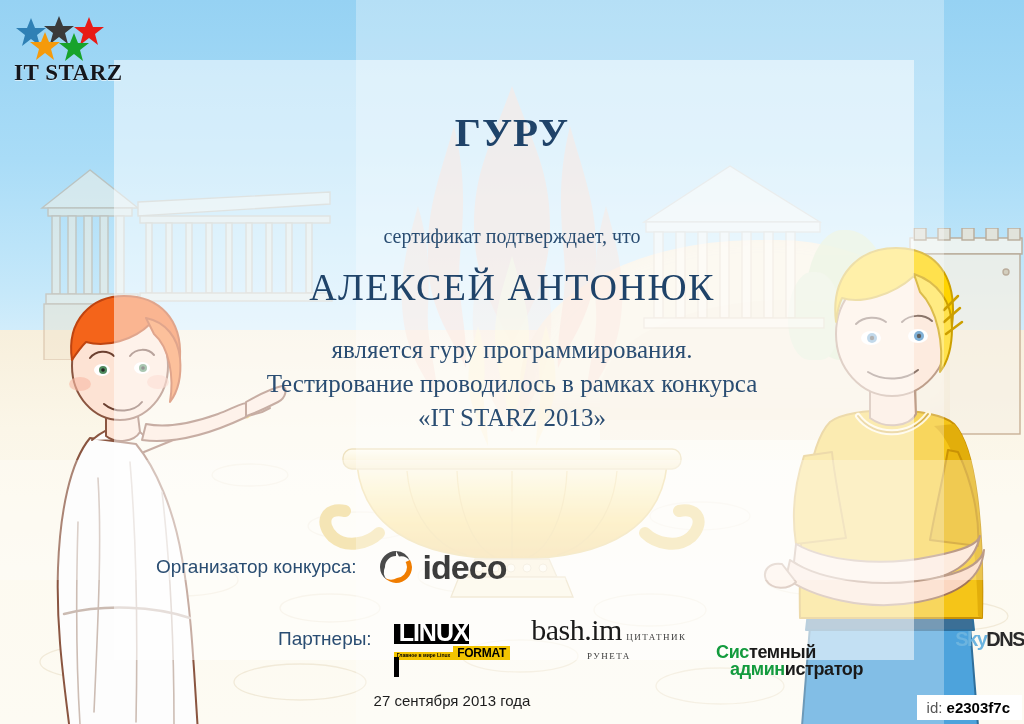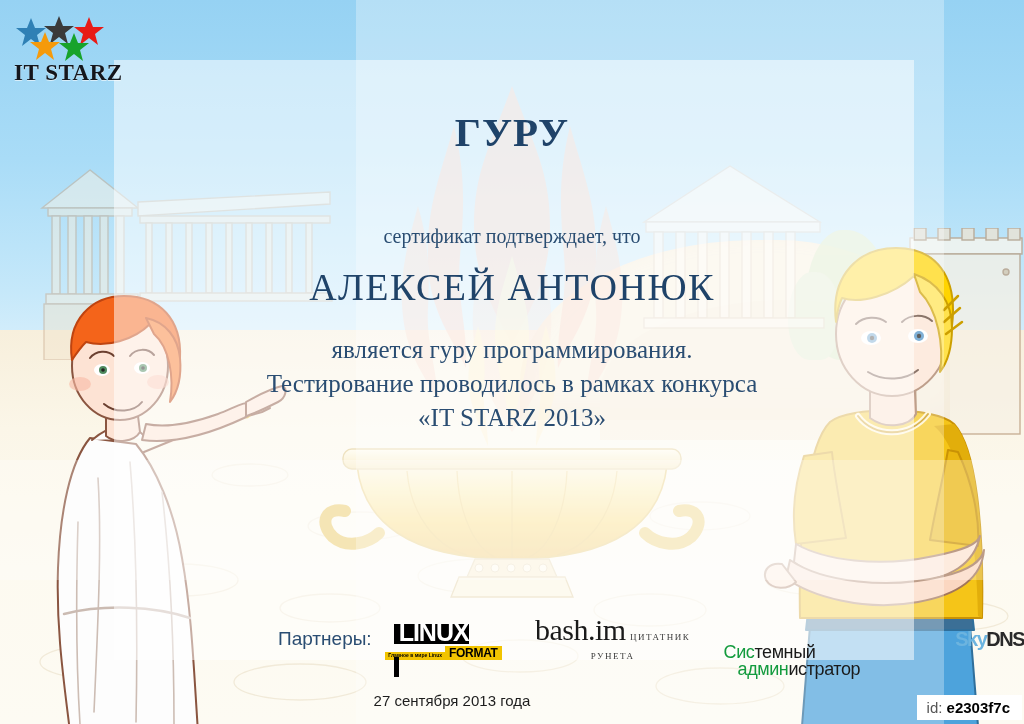--- a/index.html
+++ b/index.html
@@ -145,21 +145,21 @@
   }
   .plogos{display:flex;align-items:center;gap:18px;}
 
   
   .lf{width:108px;margin-top:20px;}
   .lf-box{background:#000;padding:3px 5px 0 5px;position:relative;}
   .lf-linux{
     font-family:"Liberation Sans",sans-serif;font-weight:bold;font-size:25px;
     color:#fff;letter-spacing:-1px;line-height:.92;text-align:left;
   }
-  .lf-bottom{display:flex;align-items:flex-end;justify-content:flex-end;margin-top:1px;}
+  .lf-bottom{display:flex;align-items:flex-end;justify-content:flex-start;margin-top:1px;}
   .lf-tag{
     background:#f2c400;color:#000;font-size:5px;font-weight:bold;
     padding:1px 3px;line-height:1.1;white-space:nowrap;
   }
   .lf-format{
     background:#f2c400;color:#000;font-family:"Liberation Sans",sans-serif;
     font-weight:bold;font-size:12px;padding:0 4px;letter-spacing:-.3px;
   }
 
   
@@ -167,21 +167,21 @@
   .bash-main{
     font-family:"Liberation Serif",serif;font-size:30px;color:#1a1a1a;
     line-height:1;letter-spacing:-.5px;
   }
   .bash-sub{
     font-family:"Liberation Serif",serif;font-size:9px;color:#3a3a3a;
     letter-spacing:1.5px;margin-top:1px;
   }
 
   
-  .sysadm{line-height:.96;font-family:"Liberation Sans",sans-serif;font-weight:normal;margin-top:44px;}
+  .sysadm{line-height:.96;font-family:"Liberation Sans",sans-serif;font-weight:bold;margin-top:44px;}
   .sa1{font-size:18px;letter-spacing:-.4px;}
   .sa2{font-size:18px;letter-spacing:-.4px;padding-left:14px;}
   .sa-green{color:#139b3e;}
   .sa-dark{color:#1a1a1a;}
 
   
   .skydns{
     font-family:"Liberation Sans",sans-serif;font-weight:bold;font-size:20px;
     letter-spacing:-1.5px;line-height:1;
   }
@@ -481,20 +481,34 @@
     </div>
 
     <div class="title1">ГУРУ</div>
     <div class="subtitle">сертификат подтверждает, что</div>
     <div class="recipient">АЛЕКСЕЙ АНТОНЮК</div>
 
     <div class="body-line bl2">Тестирование проводилось в рамках конкурса</div>
     <div class="body-line bl1">является гуру программирования.</div>
     <div class="body-line bl3">«IT STARZ 2013»</div>
 
+    <div class="org-row">
+      <span class="org-label">Организатор конкурса:</span>
+      <span class="ideco">
+        <span class="ideco-mark">
+          <svg width="38" height="38" viewBox="0 0 38 38">
+            <path d="M19 3 A16 16 0 0 0 3 19 A16 16 0 0 0 10 32 A12 12 0 0 1 8 19 A11 11 0 0 1 19 8 Z" fill="#4a4a4a"></path>
+            <path d="M19 3 A16 16 0 0 1 33 13 A11 11 0 0 0 22 8.4 Z" fill="#4a4a4a"></path>
+            <path d="M35 19 A16 16 0 0 1 19 35 A16 16 0 0 1 8 30 A12 12 0 0 0 20 30 A11 11 0 0 0 30 19 Z" fill="#f07d00"></path>
+            <path d="M33 12 A16 16 0 0 1 35 19 L30 19 A11 11 0 0 0 28.6 14 Z" fill="#f07d00"></path>
+          </svg>
+        </span>
+        <span class="ideco-text">ideco</span>
+      </span>
+    </div>
 
     <div class="partners-row">
       <span class="partners-label">Партнеры:</span>
       <span class="plogos">
 
         <span class="lf">
           <span class="lf-box">
             <span class="lf-linux">LINUX</span>
             <span class="lf-bottom">
               <span class="lf-tag">Главное в мире Linux</span>

